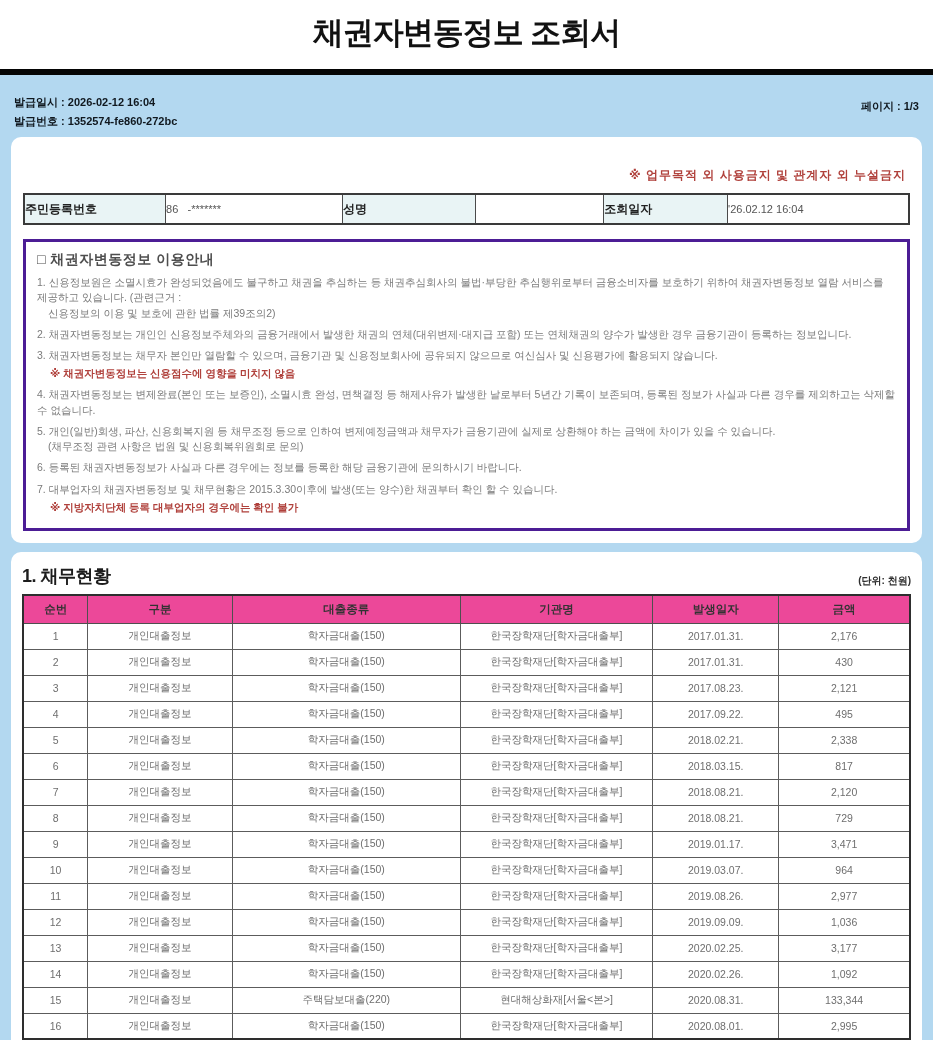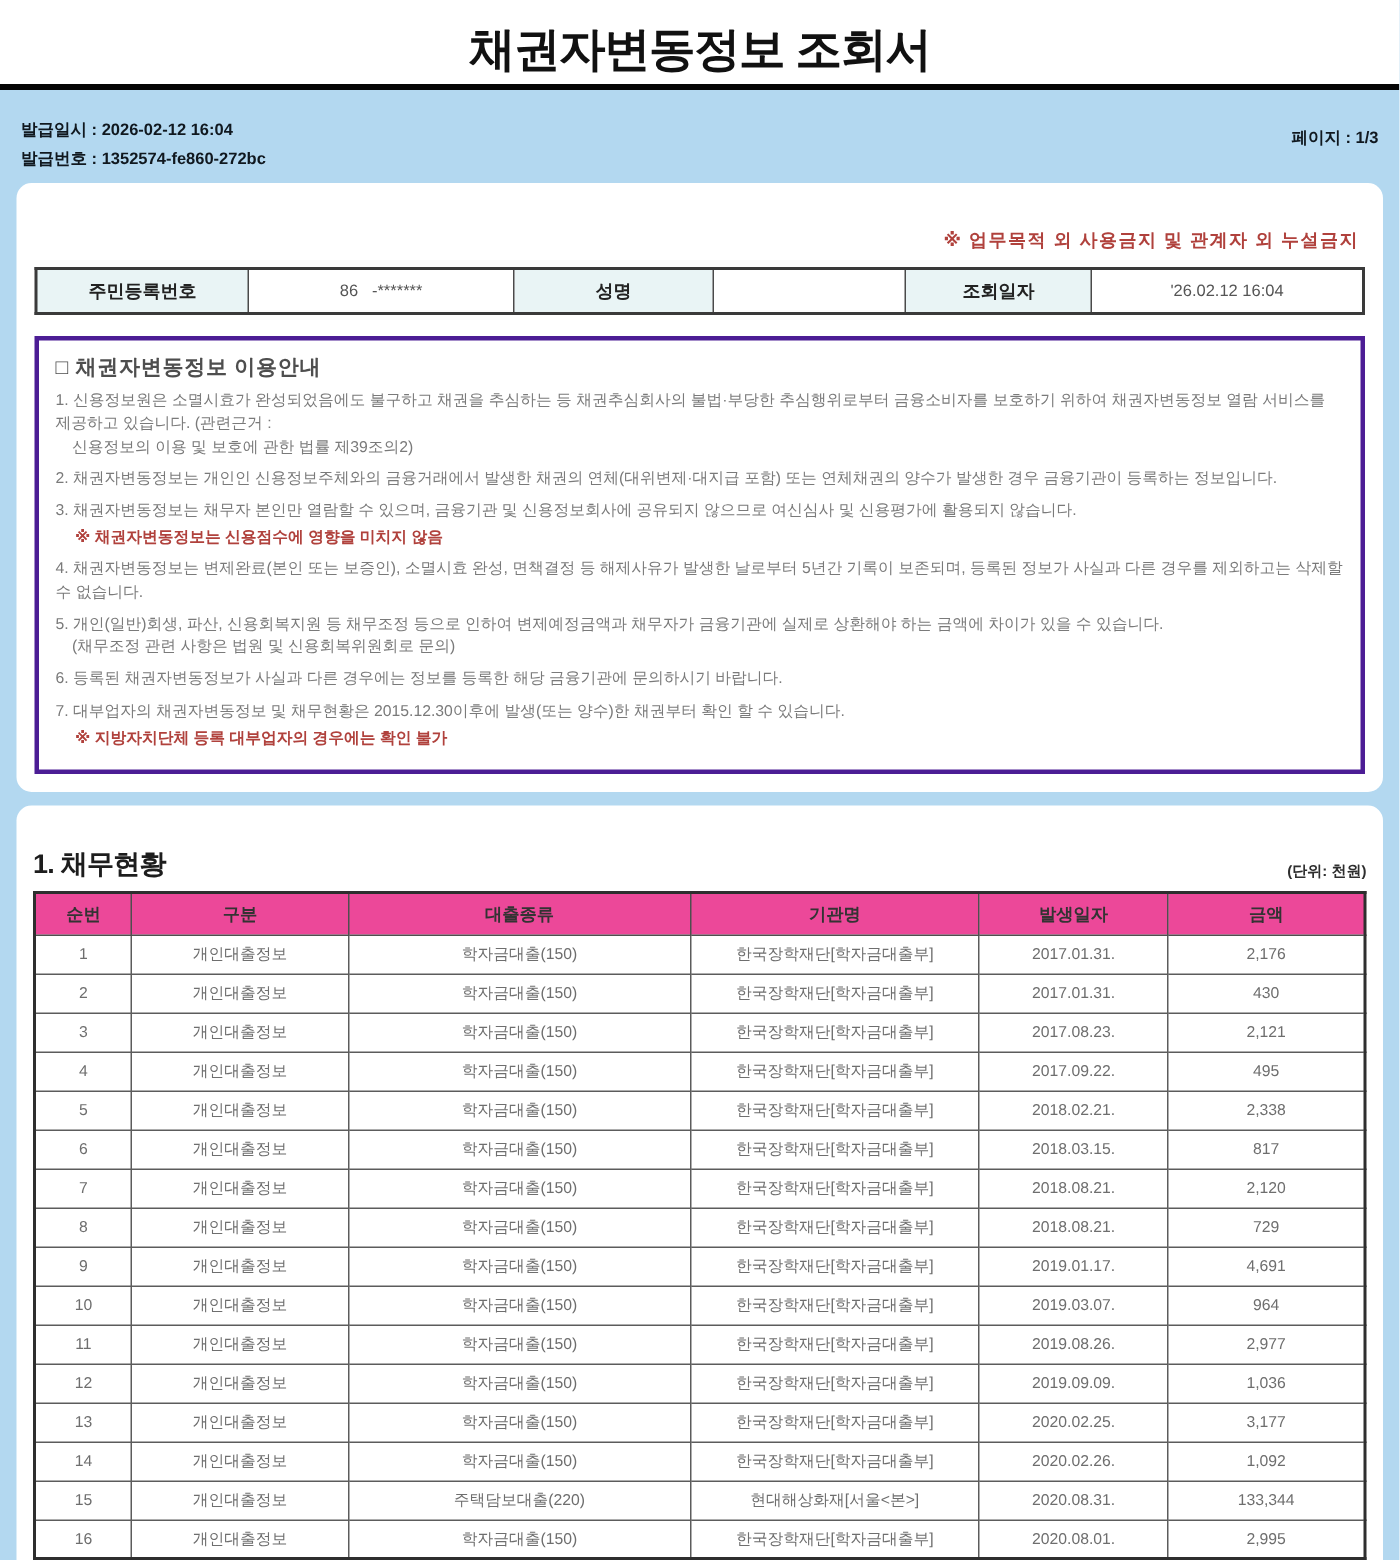--- a/index.html
+++ b/index.html
@@ -21,31 +21,31 @@
   .issue-page { font-size:11px; font-weight:bold; color:#10181f; padding-top:6px; }
 
   .panel { background:#ffffff; margin:0 11px; border-radius:10px; }
   .panel-first { padding:10px 12px 12px 12px; }
 
   .red-warning { text-align:right; color:#b0413c; font-size:12px; font-weight:bold; letter-spacing:1px; margin:20px 4px 9px 0; }
 
   table { border-collapse:collapse; width:100%; }
 
   .person-table { border:2px solid #3a3a3a; }
-  .person-table td { border:1px solid #4a4a4a; height:30px; text-align:center; vertical-align:middle; }
+  .person-table td { border:1px solid #4a4a4a; height:30px; vertical-align:middle; }
   .person-table td.lbl { background:#e9f4f5; font-size:12px; font-weight:bold; color:#222; }
   .person-table td.val { font-size:11px; color:#555; white-space:pre; }
 
   .guide-box { border:3px solid #4c1d95; margin-top:14px; padding:9px 11px 13px 11px; }
   .guide-title { font-size:14px; font-weight:bold; color:#4e4e4e; letter-spacing:0.5px; margin-bottom:4px; }
   .g-item { margin-top:6px; font-size:10.5px; color:#7a7a7a; line-height:1.45; }
   .g-cont { padding-left:11px; }
   .g-note { color:#b0413c; font-weight:bold; padding-left:13px; margin-top:3px; }
 
-  .panel-second { margin-top:9px; border-radius:10px 10px 0 0; flex:1; padding:23px 11px 0 11px; }
+  .panel-second { margin-top:9px; border-radius:10px 10px 0 0; flex:1; padding:8px 11px 0 11px; }
   .section-head { display:flex; justify-content:space-between; align-items:flex-end; margin:4px 0 6px 0; }
   .section-title { font-size:18px; font-weight:900; color:#1d1d1d; letter-spacing:-0.5px; }
   .unit { font-size:10px; font-weight:bold; color:#2e2e2e; }
 
   .debt-table { border:2px solid #2e2e2e; }
   .debt-table th { background:#ec4899; border:1px solid #4f4f4f; height:28px; font-size:11.5px; font-weight:bold; color:#333; }
   .debt-table td { border:1px solid #5c5c5c; height:26px; text-align:center; vertical-align:middle; font-size:10.5px; color:#6e6e6e; }
 </style>
 </head>
 <body>
@@ -110,21 +110,21 @@
               <div class="g-line">4. 채권자변동정보는 변제완료(본인 또는 보증인), 소멸시효 완성, 면책결정 등 해제사유가 발생한 날로부터 5년간 기록이 보존되며, 등록된 정보가 사실과 다른 경우를 제외하고는 삭제할 수 없습니다.</div>
             </div>
             <div class="g-item">
               <div class="g-line">5. 개인(일반)회생, 파산, 신용회복지원 등 채무조정 등으로 인하여 변제예정금액과 채무자가 금융기관에 실제로 상환해야 하는 금액에 차이가 있을 수 있습니다.</div>
               <div class="g-line g-cont">(채무조정 관련 사항은 법원 및 신용회복위원회로 문의)</div>
             </div>
             <div class="g-item">
               <div class="g-line">6. 등록된 채권자변동정보가 사실과 다른 경우에는 정보를 등록한 해당 금융기관에 문의하시기 바랍니다.</div>
             </div>
             <div class="g-item">
-              <div class="g-line">7. 대부업자의 채권자변동정보 및 채무현황은 2015.12.30이후에 발생(또는 양수)한 채권부터 확인 할 수 있습니다.</div>
+              <div class="g-line">7. 대부업자의 채권자변동정보 및 채무현황은 2015.3.30이후에 발생(또는 양수)한 채권부터 확인 할 수 있습니다.</div>
               <div class="g-note">※ 지방자치단체 등록 대부업자의 경우에는 확인 불가</div>
             </div>
           </div>
       </div>
     </div>
 
     <div class="panel panel-second">
       <div class="section-head">
         <div class="section-title">1. 채무현황</div>
         <div class="unit">(단위: 천원)</div>
@@ -213,21 +213,21 @@
               <td>한국장학재단[학자금대출부]</td>
               <td>2018.08.21.</td>
               <td>729</td>
             </tr>
             <tr>
               <td>9</td>
               <td>개인대출정보</td>
               <td>학자금대출(150)</td>
               <td>한국장학재단[학자금대출부]</td>
               <td>2019.01.17.</td>
-              <td>4,691</td>
+              <td>3,471</td>
             </tr>
             <tr>
               <td>10</td>
               <td>개인대출정보</td>
               <td>학자금대출(150)</td>
               <td>한국장학재단[학자금대출부]</td>
               <td>2019.03.07.</td>
               <td>964</td>
             </tr>
             <tr>

